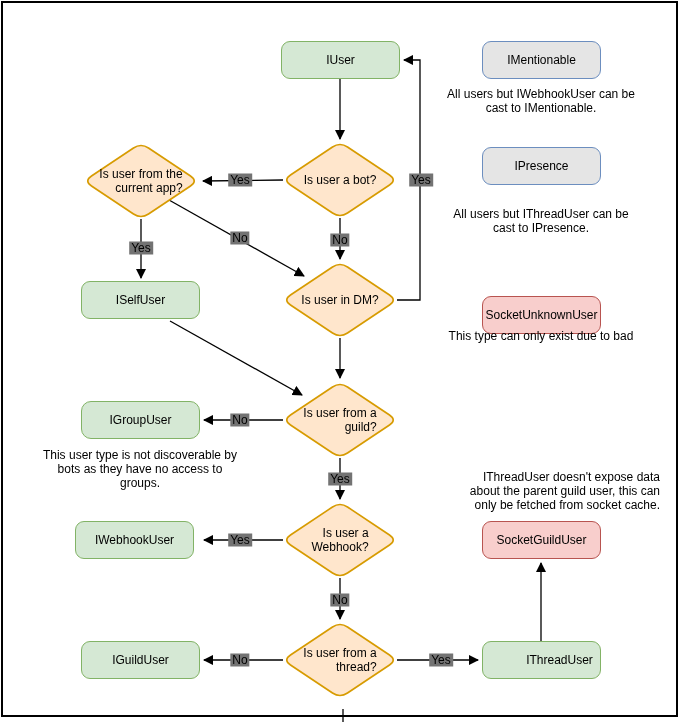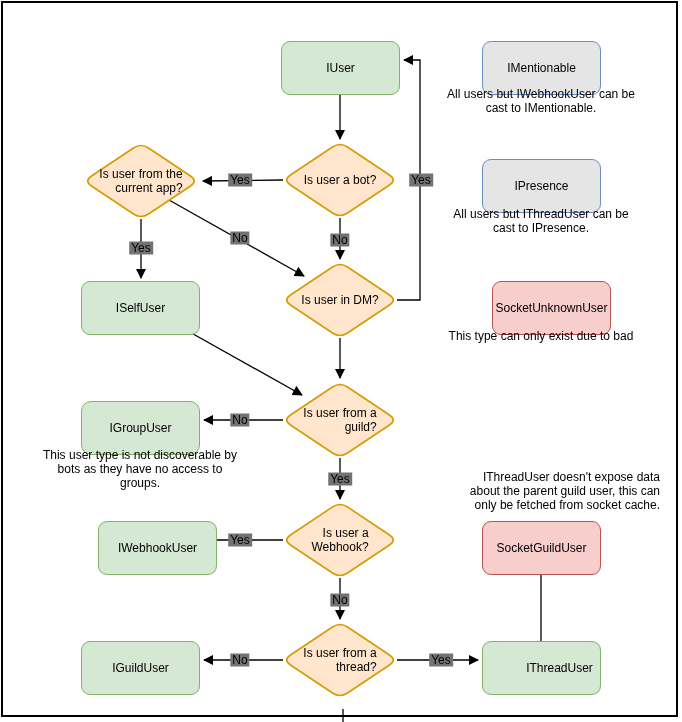--- a/index.html
+++ b/index.html
@@ -19,21 +19,21 @@
     box-sizing: border-box;
     border: 2px solid #000000;
     pointer-events: none;
   }
   .wires { position: absolute; left: 0; top: 0; }
   .wire { stroke: #000000; stroke-width: 1.3; fill: none; }
   .diamond { fill: #ffe6cc; stroke: #d79b00; stroke-width: 1.6; }
   .node {
     position: absolute;
     box-sizing: border-box;
-    width: 119px; height: 54px;
+    width: 119px; height: 38px;
     border-radius: 9px;
     display: flex; align-items: center; justify-content: center;
     font-size: 12px;
     text-align: center;
   }
   .node.green { background: #d5e8d4; border: 1.5px solid #82b366; }
   .node.blue  { background: #e5e5e5; border: 1.5px solid #6c8ebf; }
   .node.red   { background: #f8cecc; border: 1.5px solid #b85450; }
   .dlabel {
     position: absolute;
@@ -97,33 +97,33 @@
     <path class="diamond" d="M 290.5,535 L 332.5,507 Q 340,502 347.5,507 L 389.5,535 Q 397,540 389.5,545 L 347.5,573 Q 340,578 332.5,573 L 290.5,545 Q 283,540 290.5,535 Z"></path>
     <path class="diamond" d="M 290.5,655 L 332.5,627 Q 340,622 347.5,627 L 389.5,655 Q 397,660 389.5,665 L 347.5,693 Q 340,698 332.5,693 L 290.5,665 Q 283,660 290.5,655 Z"></path>
   </svg>
 
   <div class="node green" style="left:281px; top:41px;">
       <span>IUser</span>
     </div>
   <div class="node blue" style="left:482px; top:41px;">
       <span>IMentionable</span>
     </div>
-  <div class="node blue" style="left:482px; top:159px;">
+  <div class="node blue" style="left:482px; top:147px;">
       <span>IPresence</span>
     </div>
-  <div class="node red" style="left:482px; top:281px;margin-left:10px;">
+  <div class="node red" style="left:482px; top:296px;">
       <span>SocketUnknownUser</span>
     </div>
   <div class="node green" style="left:81px;  top:281px;">
       <span>ISelfUser</span>
     </div>
   <div class="node green" style="left:81px;  top:401px;border-radius:10px;">
       <span>IGroupUser</span>
     </div>
-  <div class="node green" style="left:98px;  top:521px;align-items:center;">
+  <div class="node green" style="left:75px;  top:521px;align-items:center;">
       <span>IWebhookUser</span>
     </div>
   <div class="node red" style="left:482px; top:521px;">
       <span>SocketGuildUser</span>
     </div>
   <div class="node green" style="left:81px;  top:641px;">
       <span>IGuildUser</span>
     </div>
   <div class="node green" style="left:482px; top:641px;padding-left:36px;">
       <span>IThreadUser</span>

